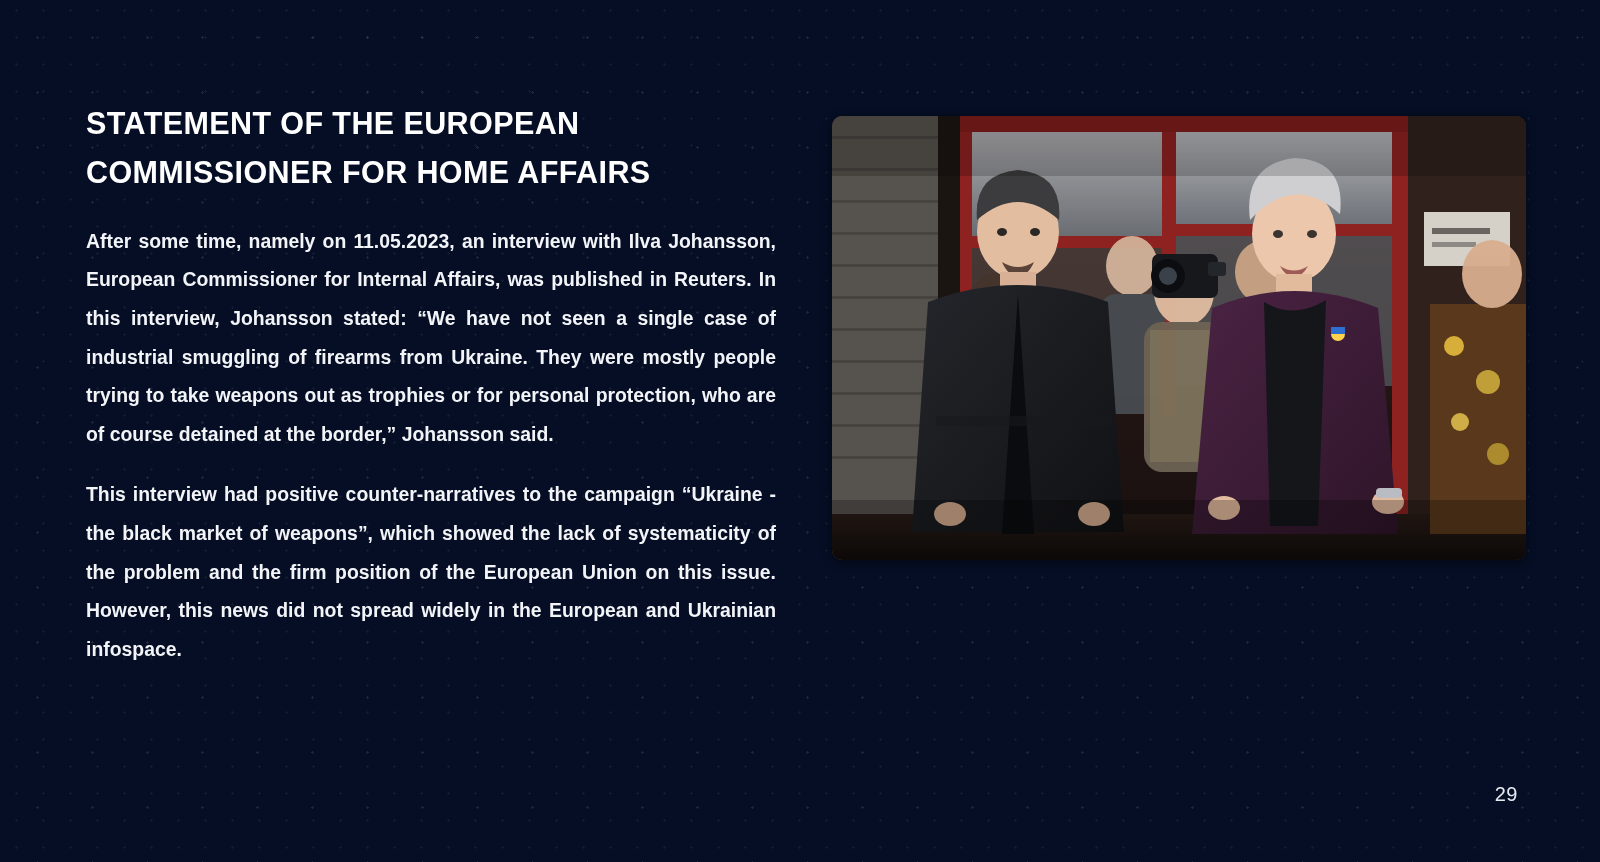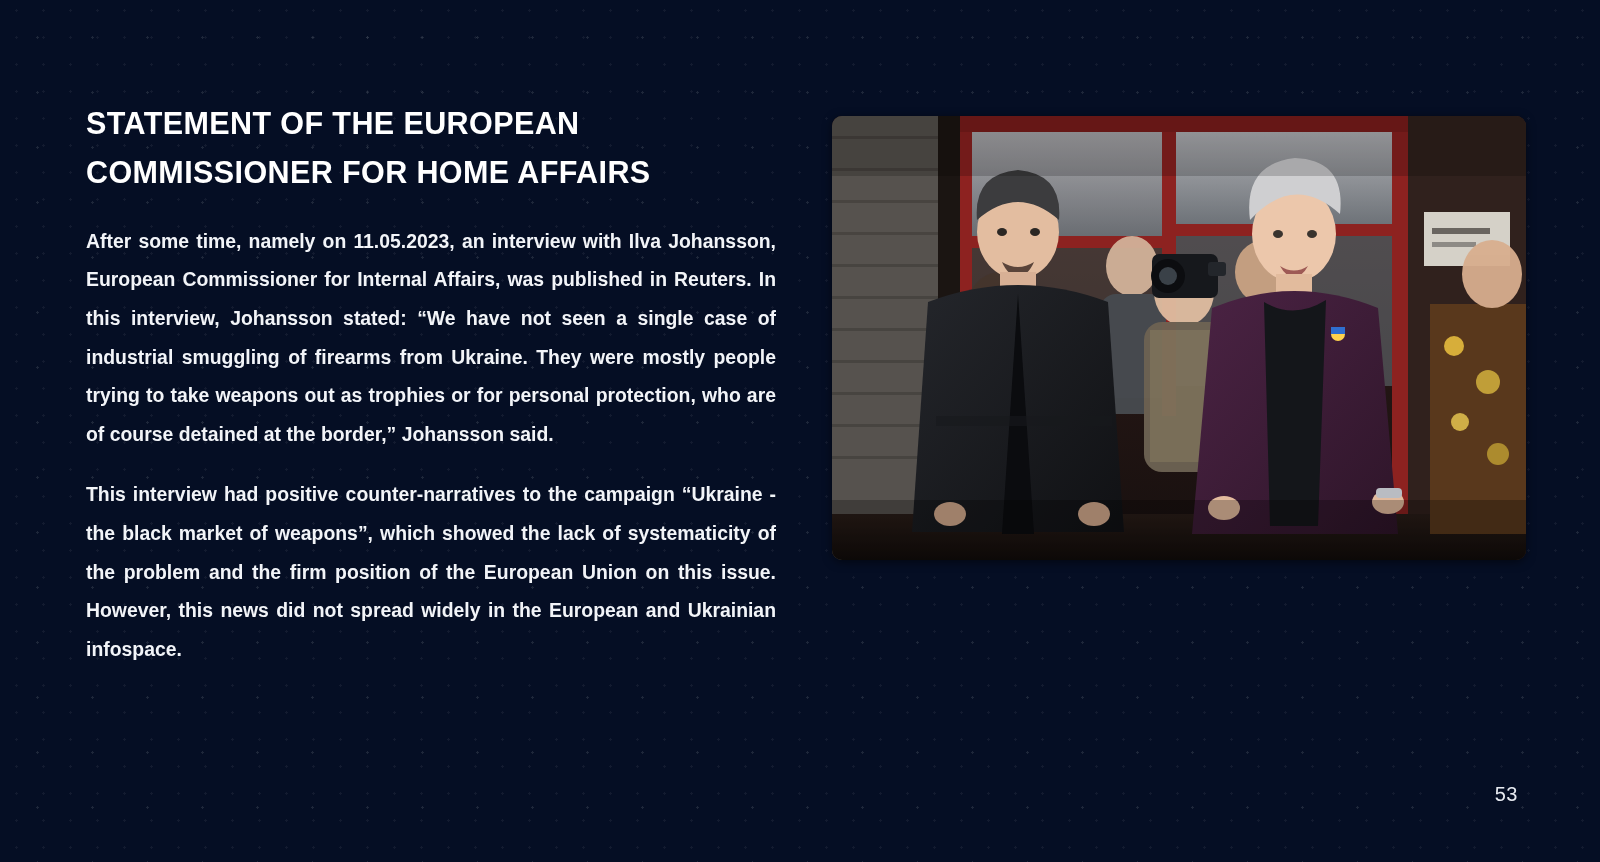--- a/index.html
+++ b/index.html
@@ -214,15 +214,15 @@
         <circle cx="666" cy="338" r="11" fill="#b3912f"></circle>
         <ellipse cx="660" cy="158" rx="30" ry="34" fill="#d8ae8e"></ellipse>
       </g>
 
       <rect x="0" y="0" width="694" height="444" fill="none"></rect>
       <rect x="0" y="0" width="694" height="60" fill="#000" opacity="0.18"></rect>
       <rect x="0" y="384" width="694" height="60" fill="#000" opacity="0.25"></rect>
     </svg>
   </div>
 
-  <div class="page-number">53</div>
+  <div class="page-number">29</div>
 
 </div>
 
 </body></html>

